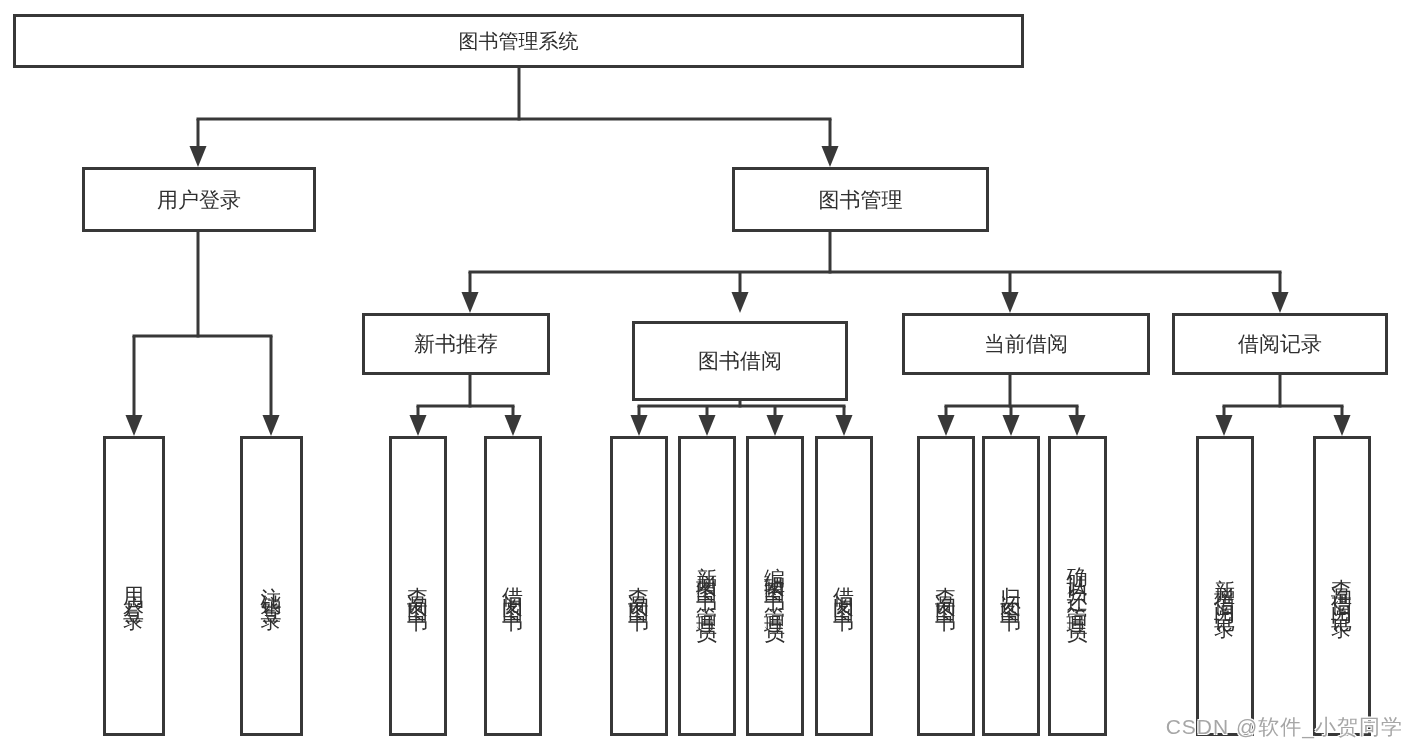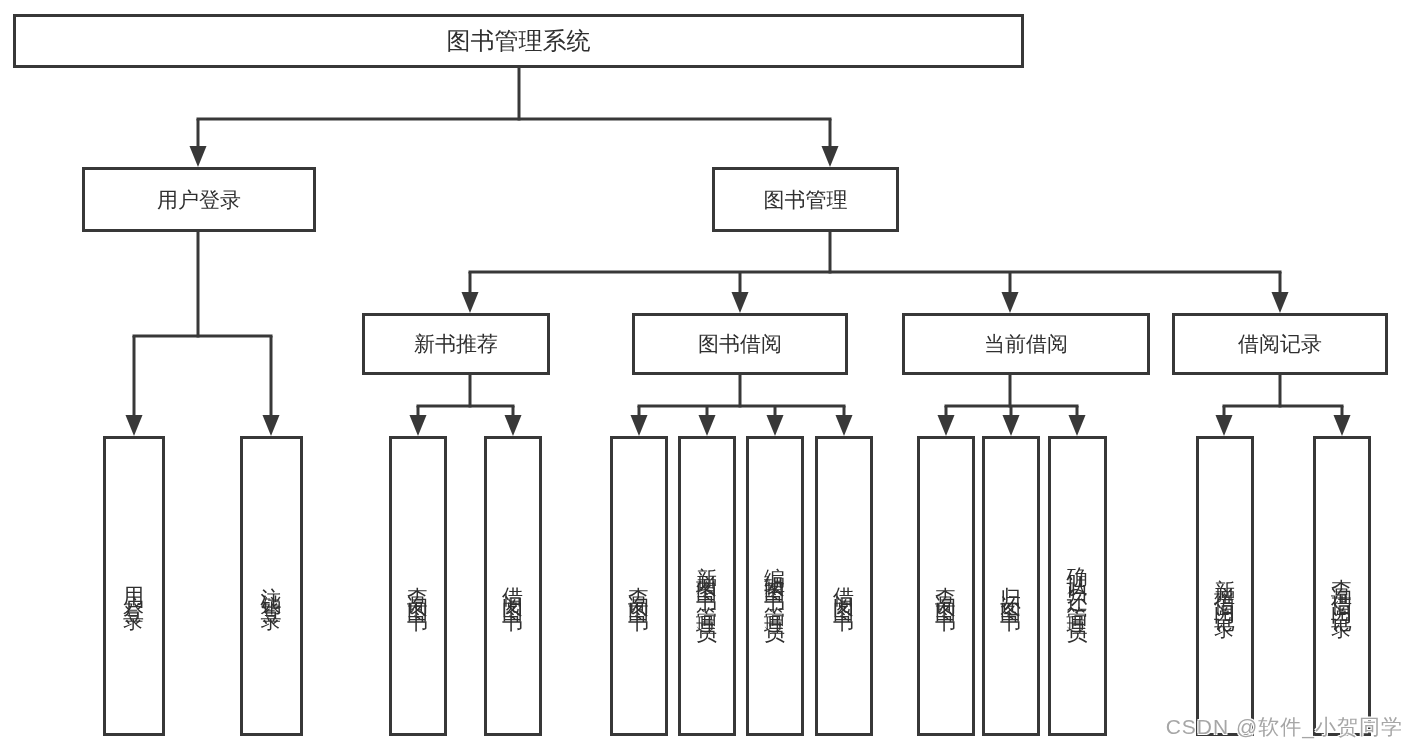--- a/index.html
+++ b/index.html
@@ -10,21 +10,21 @@
     color:var(--text,#2f2f2f);
   }
   .connectors{position:absolute;left:0;top:0;width:1405px;height:747px;}
   .node{
     position:absolute;box-sizing:border-box;
     border:3px solid var(--line,#383838);
     background:#ffffff;
     display:flex;align-items:center;justify-content:center;
     font-size:21px;line-height:1.2;white-space:nowrap;
   }
-  .node.root{font-size:24px;text-align:right;}
+  .node.root{font-size:20px;text-align:right;}
   .vtext{
     writing-mode:vertical-rl;text-orientation:mixed;
     letter-spacing:8px;line-height:1;font-size:21px;
   }
   .watermark{
     position:absolute;right:2px;bottom:6px;z-index:5;
     font-size:21px;letter-spacing:1px;
     color:var(--watermark,#a6a6a6);
     text-shadow:-1px -1px 0 #fff,1px -1px 0 #fff,-1px 1px 0 #fff,1px 1px 0 #fff;
     margin-top:44px;
@@ -90,28 +90,28 @@
       <polygon points="1333.5,415 1350.5,415 1342,436" fill="var(--line)"></polygon>
     </svg>
 
   <div class="node root" style="left:13px;top:14px;width:1011px;height:54px">
     <span>图书管理系统</span>
   </div>
 
   <div class="node" style="left:82px;top:167px;width:234px;height:65px">
     <span>用户登录</span>
   </div>
-  <div class="node" style="left:712px;top:167px;width:187px;height:65px">
+  <div class="node" style="left:732px;top:167px;width:257px;height:65px">
     <span>图书管理</span>
   </div>
 
   <div class="node" style="left:362px;top:313px;width:188px;height:62px">
     <span>新书推荐</span>
   </div>
-  <div class="node" style="left:632px;top:313px;width:216px;height:62px">
+  <div class="node" style="left:632px;top:321px;width:216px;height:80px">
     <span>图书借阅</span>
   </div>
   <div class="node" style="left:902px;top:313px;width:248px;height:62px">
     <span>当前借阅</span>
   </div>
   <div class="node" style="left:1172px;top:313px;width:216px;height:62px">
     <span>借阅记录</span>
   </div>
 
   <div class="node" style="left:103px;top:436px;width:62px;height:300px">

